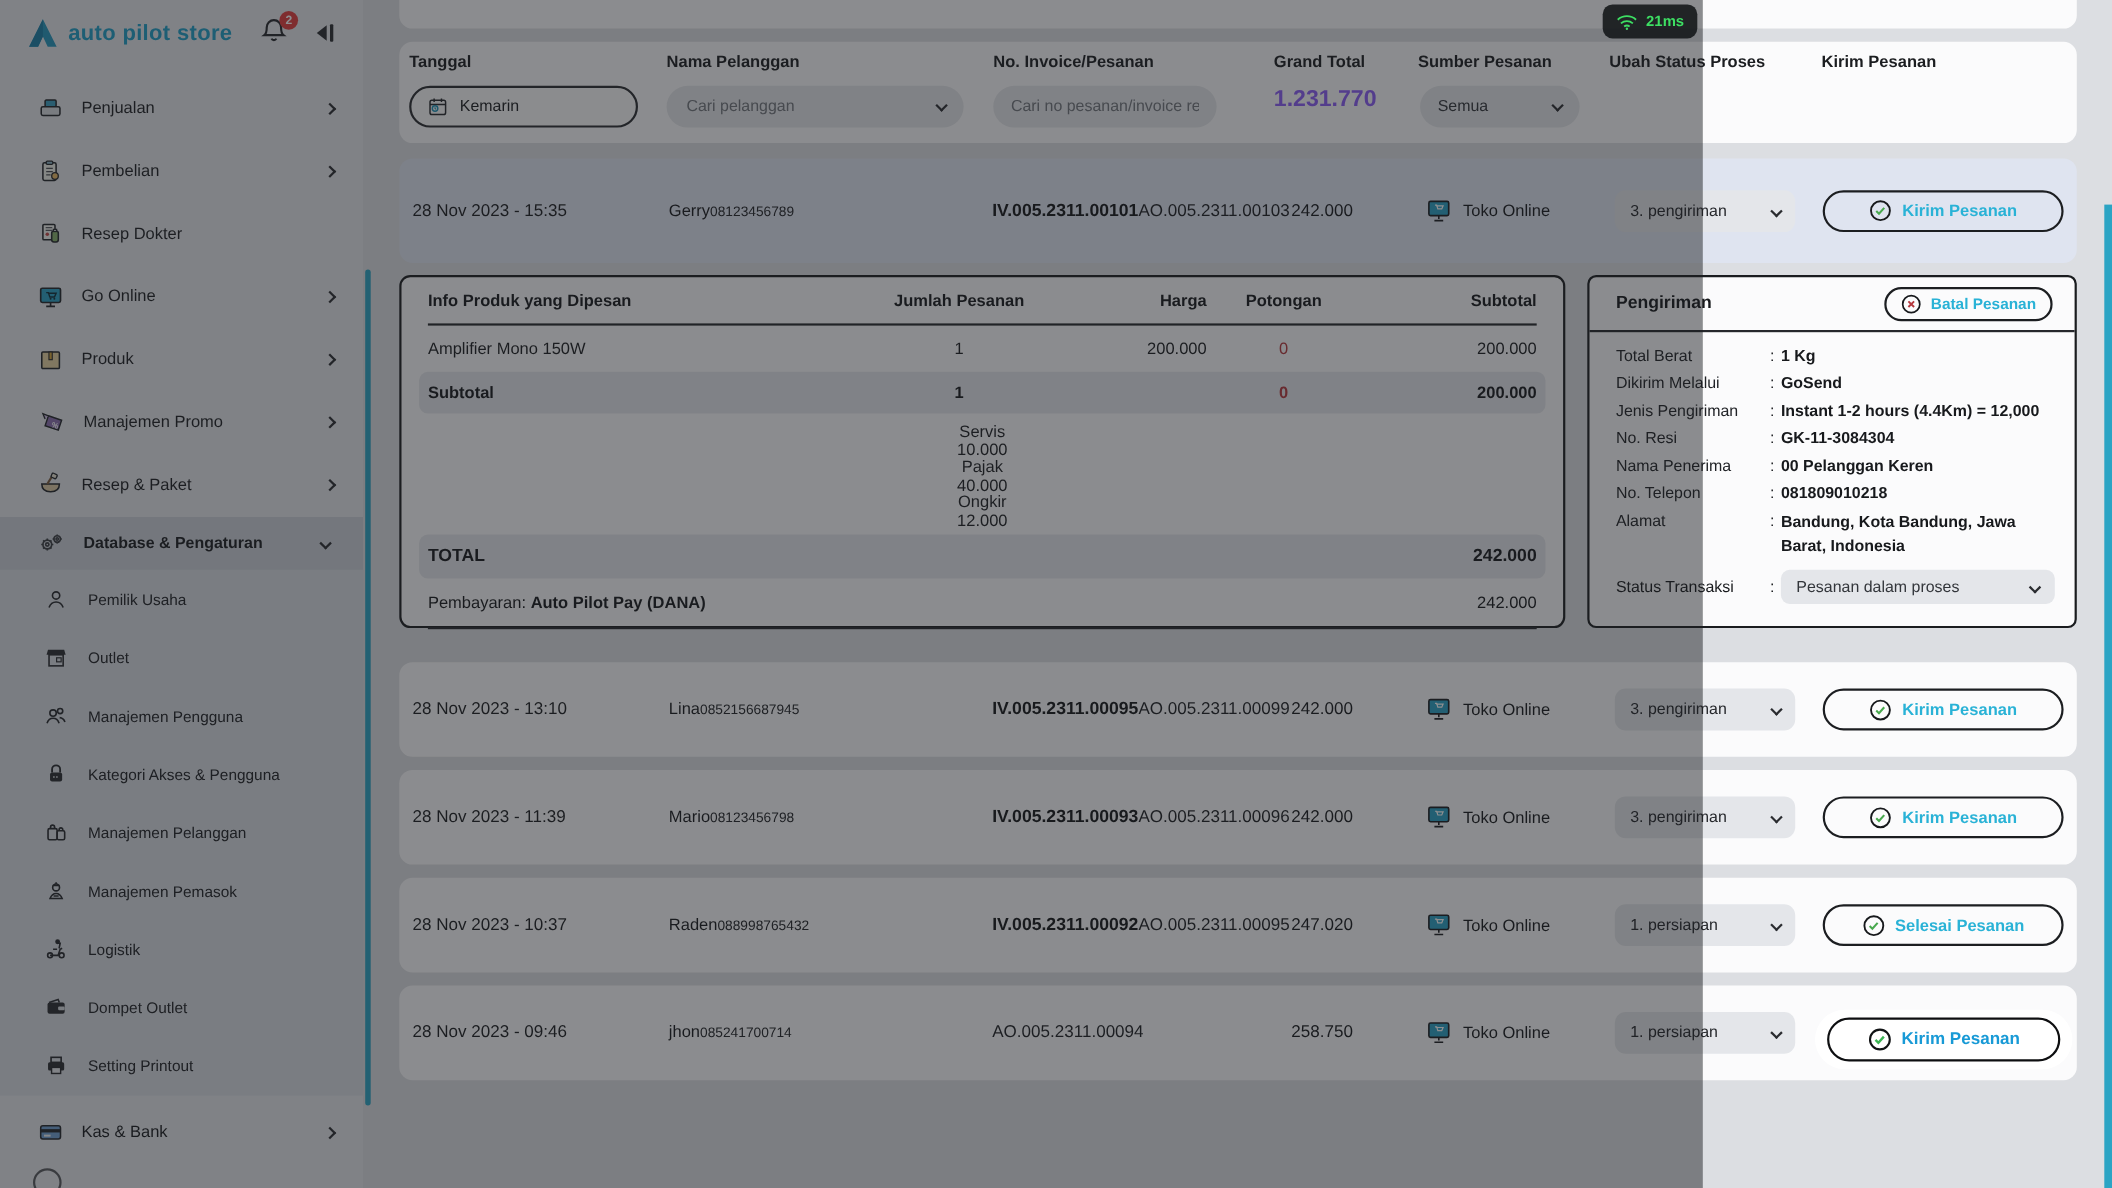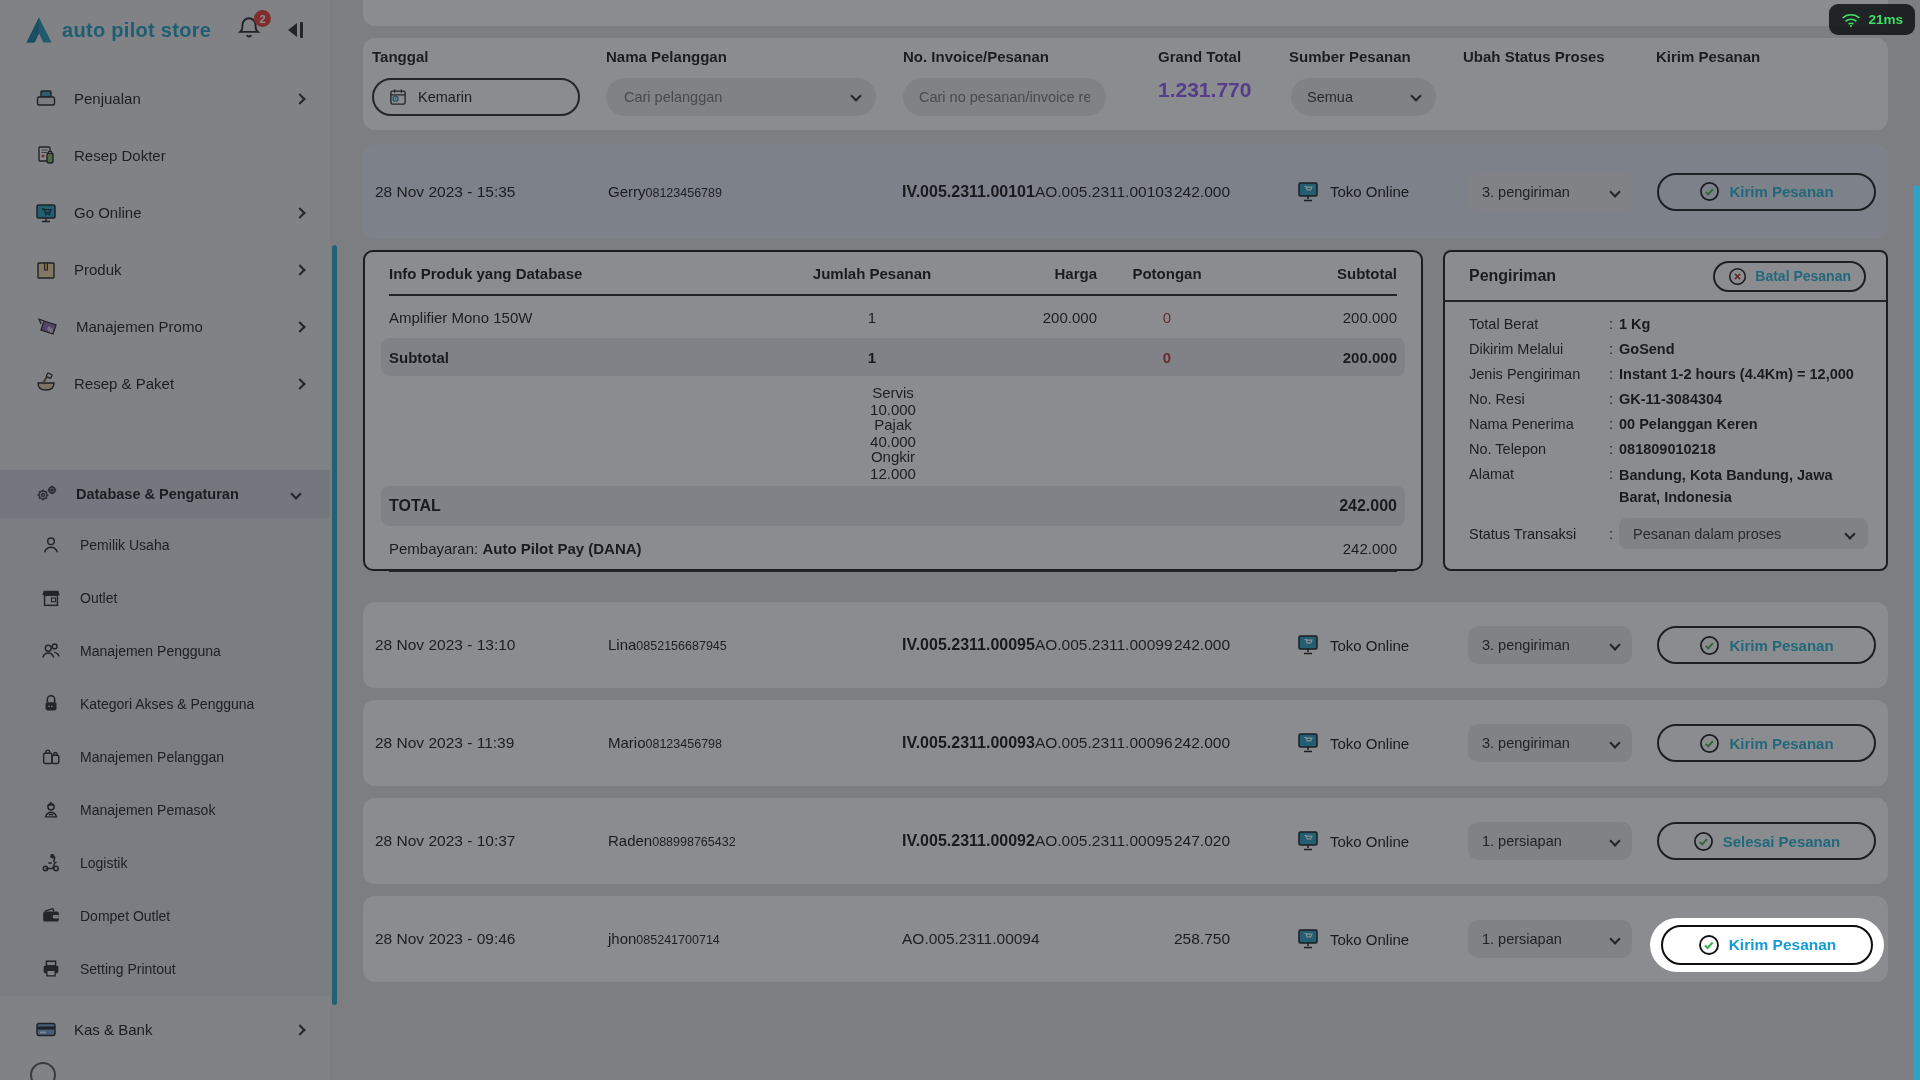--- a/index.html
+++ b/index.html
@@ -1,18 +1,18 @@
 <!DOCTYPE html>
 <html><head>
 <meta charset="utf-8">
 <style>
   * { margin:0; padding:0; box-sizing:border-box; }
   html,body { width:1920px; height:1080px; overflow:hidden; background:#dcdee2;
     font-family:"Liberation Sans","DejaVu Sans",sans-serif; color:#17191c; }
-  .screen { position:relative; width:1920px; height:1080px; background:#dcdee2; }
+  .screen { position:relative; width:1548px; height:1080px; background:#dcdee2; }
 
   
   .dim { position:absolute; inset:0; background:rgba(28,30,34,0.5); z-index:50; pointer-events:none; }
 
   
   .sidebar { position:absolute; left:0; top:0; width:330px; height:1080px; background:#e4e6ea; z-index:1; }
   .sb-head { position:absolute; left:0; top:0; width:330px; height:60px; display:flex; align-items:center; }
   .logo-ic { margin-left:24px; }
   .logo-text { margin-left:8px; font-size:20px; font-weight:bold; color:#1f9ec6; letter-spacing:.3px; }
   .bell-wrap { position:absolute; left:236px; top:14px; width:34px; height:34px; }
@@ -163,20 +163,32 @@
               <rect x="7" y="4" width="10" height="6" rx="1" fill="#3b9fc0" stroke="#23262a" stroke-width="1.4"></rect>
               <rect x="3.5" y="10" width="17" height="8" rx="1.5" fill="#d7dade" stroke="#23262a" stroke-width="1.4"></rect>
             </svg>
           </span>
         <span class="lbl">Penjualan</span>
           <span class="chev r"></span>
       </div>
       <div class="m-item">
         <span>
             <svg width="24" height="24" viewBox="0 0 24 24">
+              <rect x="5" y="4" width="12" height="16" rx="1.5" fill="#eef0e9" stroke="#23262a" stroke-width="1.4"></rect>
+              <rect x="8" y="2.5" width="6" height="3" rx="1" fill="#8fb7c9" stroke="#23262a" stroke-width="1.2"></rect>
+              <path d="M8 9h6M8 12h6M8 15h4" stroke="#4a4d52" stroke-width="1.2"></path>
+              <circle cx="16" cy="16" r="3" fill="#e8b864" stroke="#23262a" stroke-width="1.2"></circle>
+            </svg>
+          </span>
+        <span class="lbl">Pembelian</span>
+          <span class="chev r"></span>
+      </div>
+      <div class="m-item">
+        <span>
+            <svg width="24" height="24" viewBox="0 0 24 24">
               <rect x="5" y="3" width="11" height="14" rx="1" fill="#f3f4f0" stroke="#23262a" stroke-width="1.4"></rect>
               <path d="M7.5 6h6M7.5 8.5h6" stroke="#5a5d62" stroke-width="1.1"></path>
               <circle cx="9" cy="12" r="1.6" fill="#c24848"></circle>
               <rect x="13" y="9" width="6" height="10" rx="2" fill="#86b06a" stroke="#23262a" stroke-width="1.4"></rect>
               <rect x="14.5" y="7.5" width="3" height="2" fill="#d7dade" stroke="#23262a" stroke-width="1.1"></rect>
             </svg>
           </span>
         <span class="lbl">Resep Dokter</span>
       </div>
       <div class="m-item">
@@ -425,21 +437,21 @@
               <circle cx="11" cy="11" r="9" fill="none" stroke="#17191c" stroke-width="1.8"></circle>
               <path d="M7 11.4l2.6 2.6 5-5.6" fill="none" stroke="#49a94f" stroke-width="2"></path>
             </svg>
           </span>
         <span class="bl">Kirim Pesanan</span>
       </button>
     </section>
 
     <section class="det-left">
       <div class="dgrid d-head">
-        <span>Info Produk yang Database</span>
+        <span>Info Produk yang Dipesan</span>
         <span class="cc">Jumlah Pesanan</span>
         <span class="cr">Harga</span>
         <span class="cc">Potongan</span>
         <span class="cr">Subtotal</span>
       </div>
       <div class="dgrid d-prod">
         <span>Amplifier Mono 150W</span>
         <span class="cc">1</span>
         <span class="cr">200.000</span>
         <span class="cc red">0</span>

